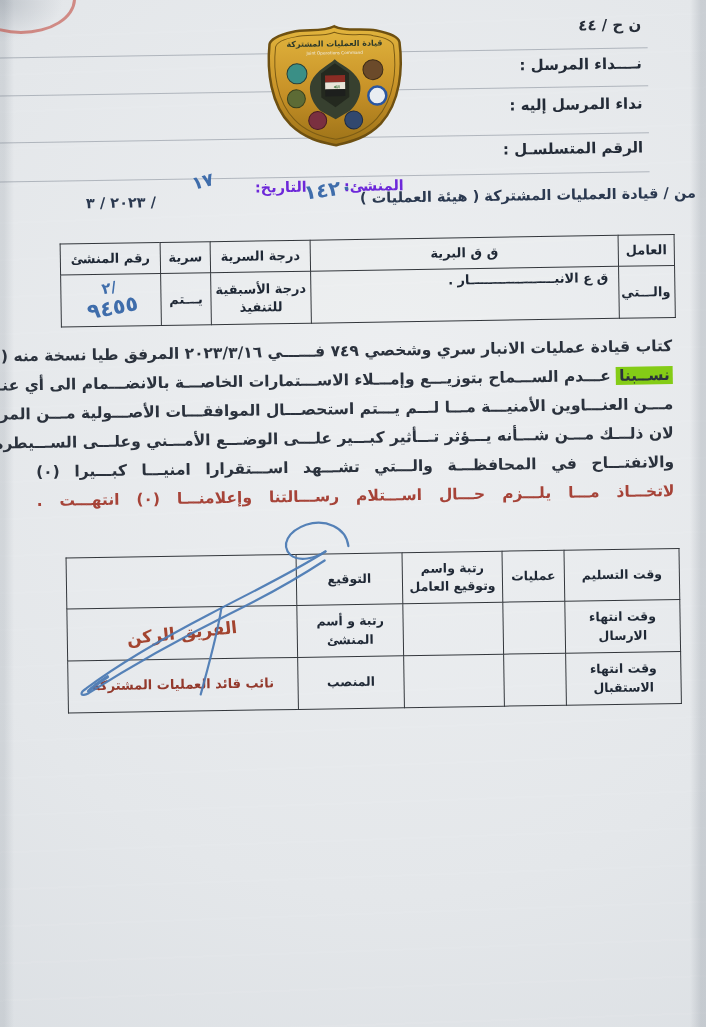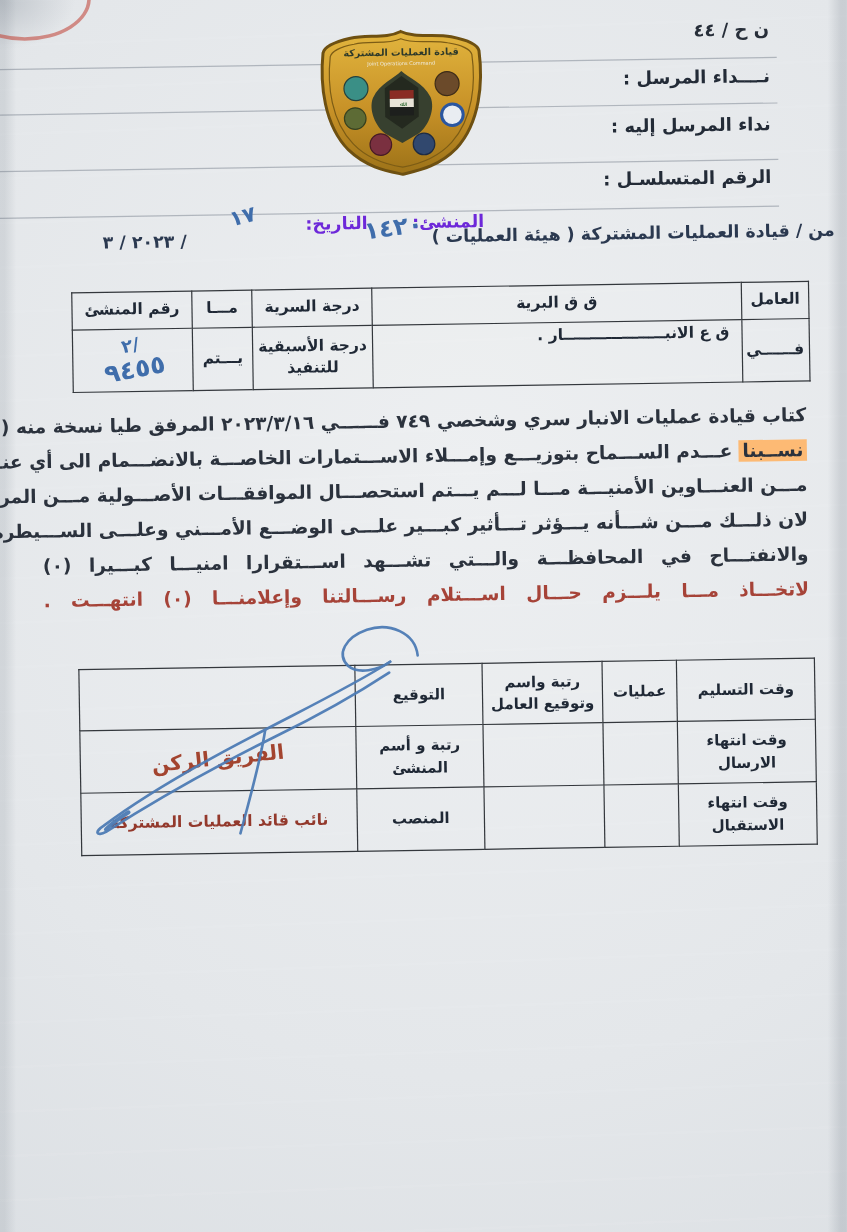--- a/index.html
+++ b/index.html
@@ -49,21 +49,21 @@
   .routing{top:239px;right:30px;width:614px;font-size:13px;}
   .routing td{height:26px;line-height:1.35;}
   .routing .r2{height:52px;}
   .cell-addr{text-align:right;padding-right:10px;}
   .origin-hand{transform:rotate(-10deg);display:inline-block;line-height:1.05;}
   .origin-top{font-size:15px;display:block;}
   .origin-num{font-size:21px;display:block;letter-spacing:3px;}
 
   .body-text{position:absolute;top:337px;right:34px;width:638px;font-size:15.5px;font-weight:bold;color:#2b323d;}
   .bline{height:29px;line-height:29px;text-align:justify;text-align-last:justify;white-space:nowrap;}
-  .hl{background:#fdba74;padding:0 3px;}
+  .hl{background:#84cc16;padding:0 3px;}
   .red{color:#a64338;}
 
   .dispatch{top:553px;right:30px;width:614px;font-size:12.5px;}
   .dispatch td{line-height:1.45;}
   .dispatch .hrow td{height:46px;}
   .dispatch .drow td{height:47px;}
   .name-hand{color:#a3442f;font-size:17px;font-weight:bold;transform:rotate(-5deg);display:inline-block;letter-spacing:1px;}
   .name-red{color:#93392c;font-size:13px;font-weight:bold;}
 
   .sig{position:absolute;left:36px;top:497px;width:562px;height:218px;pointer-events:none;}
@@ -133,25 +133,25 @@
         <col style="width:308px">
         <col style="width:100px">
         <col style="width:50px">
         <col style="width:100px">
       </colgroup>
     <tbody>
         <tr>
       <td>العامل</td>
       <td>ق ق البرية</td>
       <td>درجة السرية</td>
-      <td>مـــا</td>
+      <td>سرية</td>
       <td>رقم المنشئ</td>
     </tr>
     <tr class="r2">
-      <td>فــــــي</td>
+      <td>والـــتي</td>
       <td class="cell-addr" style="vertical-align:top">ق ع الانبـــــــــــــــــــار .</td>
       <td>درجة الأسبقية للتنفيذ</td>
       <td>يـــتم</td>
       <td>
         <span class="origin-hand hand">
           <span class="origin-top">/٢</span>
           <span class="origin-num">٩٤٥٥</span>
         </span>
       </td>
     </tr>

